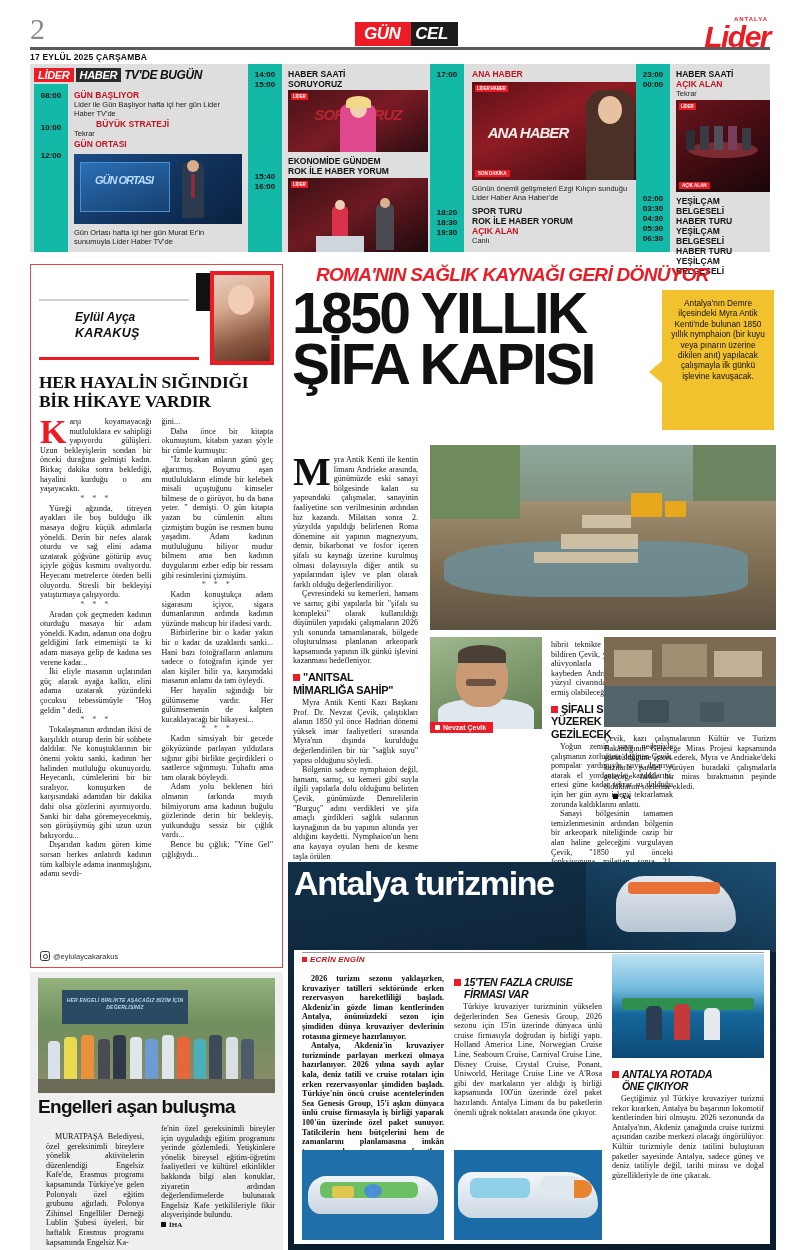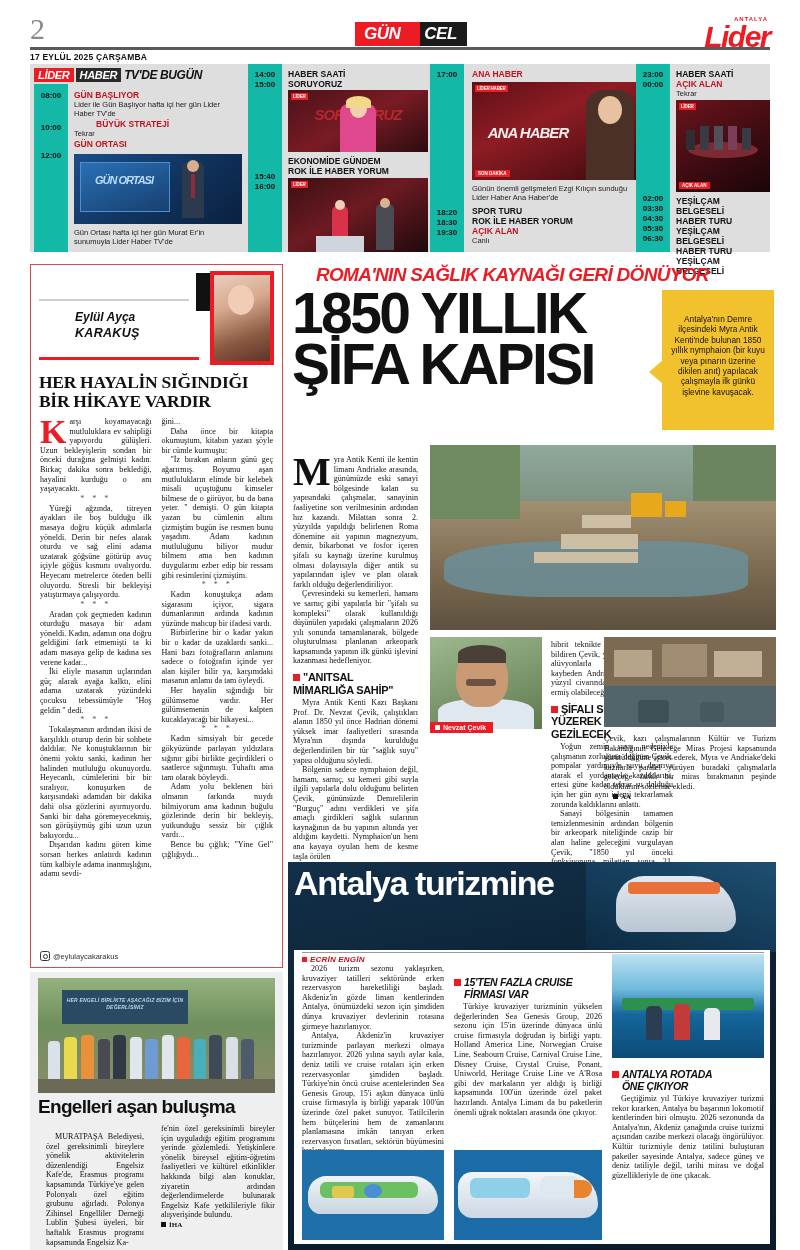--- a/index.html
+++ b/index.html
@@ -9,21 +9,21 @@
     color:#111;overflow:hidden;position:relative;
   }
   .page{position:relative;width:800px;height:1250px;}
 
   
   .masthead{position:absolute;left:30px;top:14px;width:740px;height:46px;}
   .mh-pageno{position:absolute;left:0;top:0;font-family:"Liberation Serif",serif;font-size:30px;color:#8a8a8a;line-height:30px;}
   .mh-rule{position:absolute;left:0;top:33px;width:740px;height:3px;background:#5a5a5a;}
   .mh-date{position:absolute;left:0;top:38px;font-size:8.5px;letter-spacing:.2px;color:#111;font-weight:700;}
   .mh-guncel{position:absolute;left:325px;top:8px;height:24px;display:flex;align-items:stretch;}
-  .mh-guncel .g1{background:#ed1c24;color:#fff;font-weight:800;font-style:italic;font-size:17px;padding:2px 20px 2px 9px;letter-spacing:-.5px;display:flex;align-items:center;}
+  .mh-guncel .g1{background:#ed1c24;color:#fff;font-weight:800;font-style:italic;font-size:17px;padding:2px 11px 2px 9px;letter-spacing:-.5px;display:flex;align-items:center;}
   .mh-guncel .g2{background:#1b1b1b;color:#fff;font-weight:800;font-style:italic;font-size:17px;padding:2px 10px 2px 4px;letter-spacing:-.5px;display:flex;align-items:center;}
   .mh-logo{position:absolute;right:0;top:2px;text-align:right;}
   .mh-logo .lider{font-size:30px;font-weight:800;font-style:italic;color:#ed1c24;letter-spacing:-1.5px;line-height:30px;}
   .mh-logo .antalya{font-size:6px;font-weight:800;color:#ed1c24;letter-spacing:1px;line-height:6px;margin-right:2px;}
 
   
   .tvstrip{position:absolute;left:30px;top:64px;width:740px;height:188px;background:#dedede;}
   .tv-col{position:absolute;top:0;height:188px;}
   .tv-times{position:absolute;width:34px;background:#14b8a6;top:0;bottom:0;}
   .tv-time{font-size:8px;font-weight:800;color:#111;text-align:center;line-height:10px;}
@@ -61,21 +61,21 @@
   .stars{text-align:center;letter-spacing:3px;color:#555;font-size:8px;line-height:10px;}
   .col-handle{position:absolute;left:9px;bottom:6px;font-size:7.5px;color:#333;display:flex;align-items:center;gap:3px;}
   .ig{width:8px;height:8px;border:1.2px solid #333;border-radius:2.5px;display:inline-block;position:relative;}
   .ig:after{content:"";position:absolute;left:1.8px;top:1.8px;width:3px;height:3px;border:1.2px solid #333;border-radius:50%;}
 
   
   .kicker{position:absolute;left:316px;top:264px;width:460px;font-size:19px;font-weight:800;font-style:italic;color:#ed1c24;letter-spacing:-.7px;line-height:22px;}
   .bighead{position:absolute;left:292px;top:288px;width:400px;font-size:57px;font-weight:800;line-height:51px;letter-spacing:-2.6px;color:#111;}
   .bubble{position:absolute;left:662px;top:290px;width:112px;height:140px;background:#f2c12e;}
   .bubble .tip{position:absolute;left:-13px;top:70px;width:0;height:0;border-top:12px solid transparent;border-bottom:12px solid transparent;border-right:14px solid #f2c12e;}
-  .bubble p{margin:0;padding:24px 7px;font-size:8.3px;line-height:10.4px;text-align:center;color:#111;font-weight:500;}
+  .bubble p{margin:0;padding:8px 7px;font-size:8.3px;line-height:10.4px;text-align:center;color:#111;font-weight:500;}
 
   .mainphoto{position:absolute;left:430px;top:445px;width:346px;height:185px;overflow:hidden;background:#6f93a8;}
   .mp-sky{position:absolute;left:0;top:0;width:100%;height:34%;background:linear-gradient(180deg,#8fa89a 0%,#7d9182 100%);}
   .mp-ground{position:absolute;left:0;top:30%;width:100%;height:70%;background:linear-gradient(180deg,#a08f70 0%,#7b6a50 55%,#5d5140 100%);}
   .mp-water{position:absolute;left:4%;top:52%;width:88%;height:30%;background:#6c8f99;border-radius:40% 30% 25% 35%;opacity:.85;}
   .mp-stone{position:absolute;background:#cdbfa3;}
   .mp-machine{position:absolute;background:#e8a81c;}
 
   .arc-col{position:absolute;font-family:"Liberation Serif",serif;font-size:8.1px;line-height:9.6px;text-align:justify;color:#111;}
   .arc-drop{float:left;font-family:"Liberation Serif",serif;font-size:40px;line-height:30px;font-weight:700;color:#111;padding:2px 3px 0 0;}
@@ -380,21 +380,21 @@
     <div class="cr-head">
       <div>Antalya turizmine</div>
     </div>
 
     <div class="cr-panel">
       <div class="cr-rule"></div>
       <div class="cr-byline">
         <span class="sq" style="width:5px;height:5px;"></span><span>ECRİN ENGİN</span>
       </div>
 
-      <div class="cr-col" style="left:8px;top:14px;width:142px;">
+      <div class="cr-col" style="left:8px;top:24px;width:142px;font-weight:bold;">
         <p style="margin:0;text-indent:9px;">2026 turizm sezonu yaklaşırken, kruvaziyer tatilleri sektöründe erken rezervasyon hareketliliği başladı. Akdeniz'in gözde liman kentlerinden Antalya, önümüzdeki sezon için şimdiden dünya kruvaziyer devlerinin rotasına girmeye hazırlanıyor.</p>
         <p style="margin:0;text-indent:9px;">Antalya, Akdeniz'in kruvaziyer turizminde parlayan merkezi olmaya hazırlanıyor. 2026 yılına sayılı aylar kala, deniz tatili ve cruise rotaları için erken rezervasyonlar şimdiden başladı. Türkiye'nin öncü cruise acentelerinden Sea Genesis Group, 15'i aşkın dünyaca ünlü cruise firmasıyla iş birliği yaparak 100'ün üzerinde özel paket sunuyor. Tatilcilerin hem bütçelerini hem de zamanlarını planlamasına imkân tanıyan erken rezervasyon fırsatları, sektörün büyümesini hızlandırıyor.</p>
       </div>
       <div class="ship" style="left:8px;top:200px;width:142px;height:90px;background:#1f6fa8;">
         <div style="position:absolute;left:6px;top:26px;width:130px;height:38px;border-radius:22px 30px 16px 16px;background:linear-gradient(180deg,#f0f4f7,#c9d5e0);"></div>
         <div style="position:absolute;left:18px;top:32px;width:98px;height:16px;background:#6dbf63;border-radius:6px;"></div>
         <div style="position:absolute;left:30px;top:36px;width:22px;height:12px;background:#e0c74f;border-radius:3px;"></div>
         <div style="position:absolute;left:62px;top:34px;width:18px;height:14px;background:#4a8fd4;border-radius:50%;"></div>
       </div>
 

